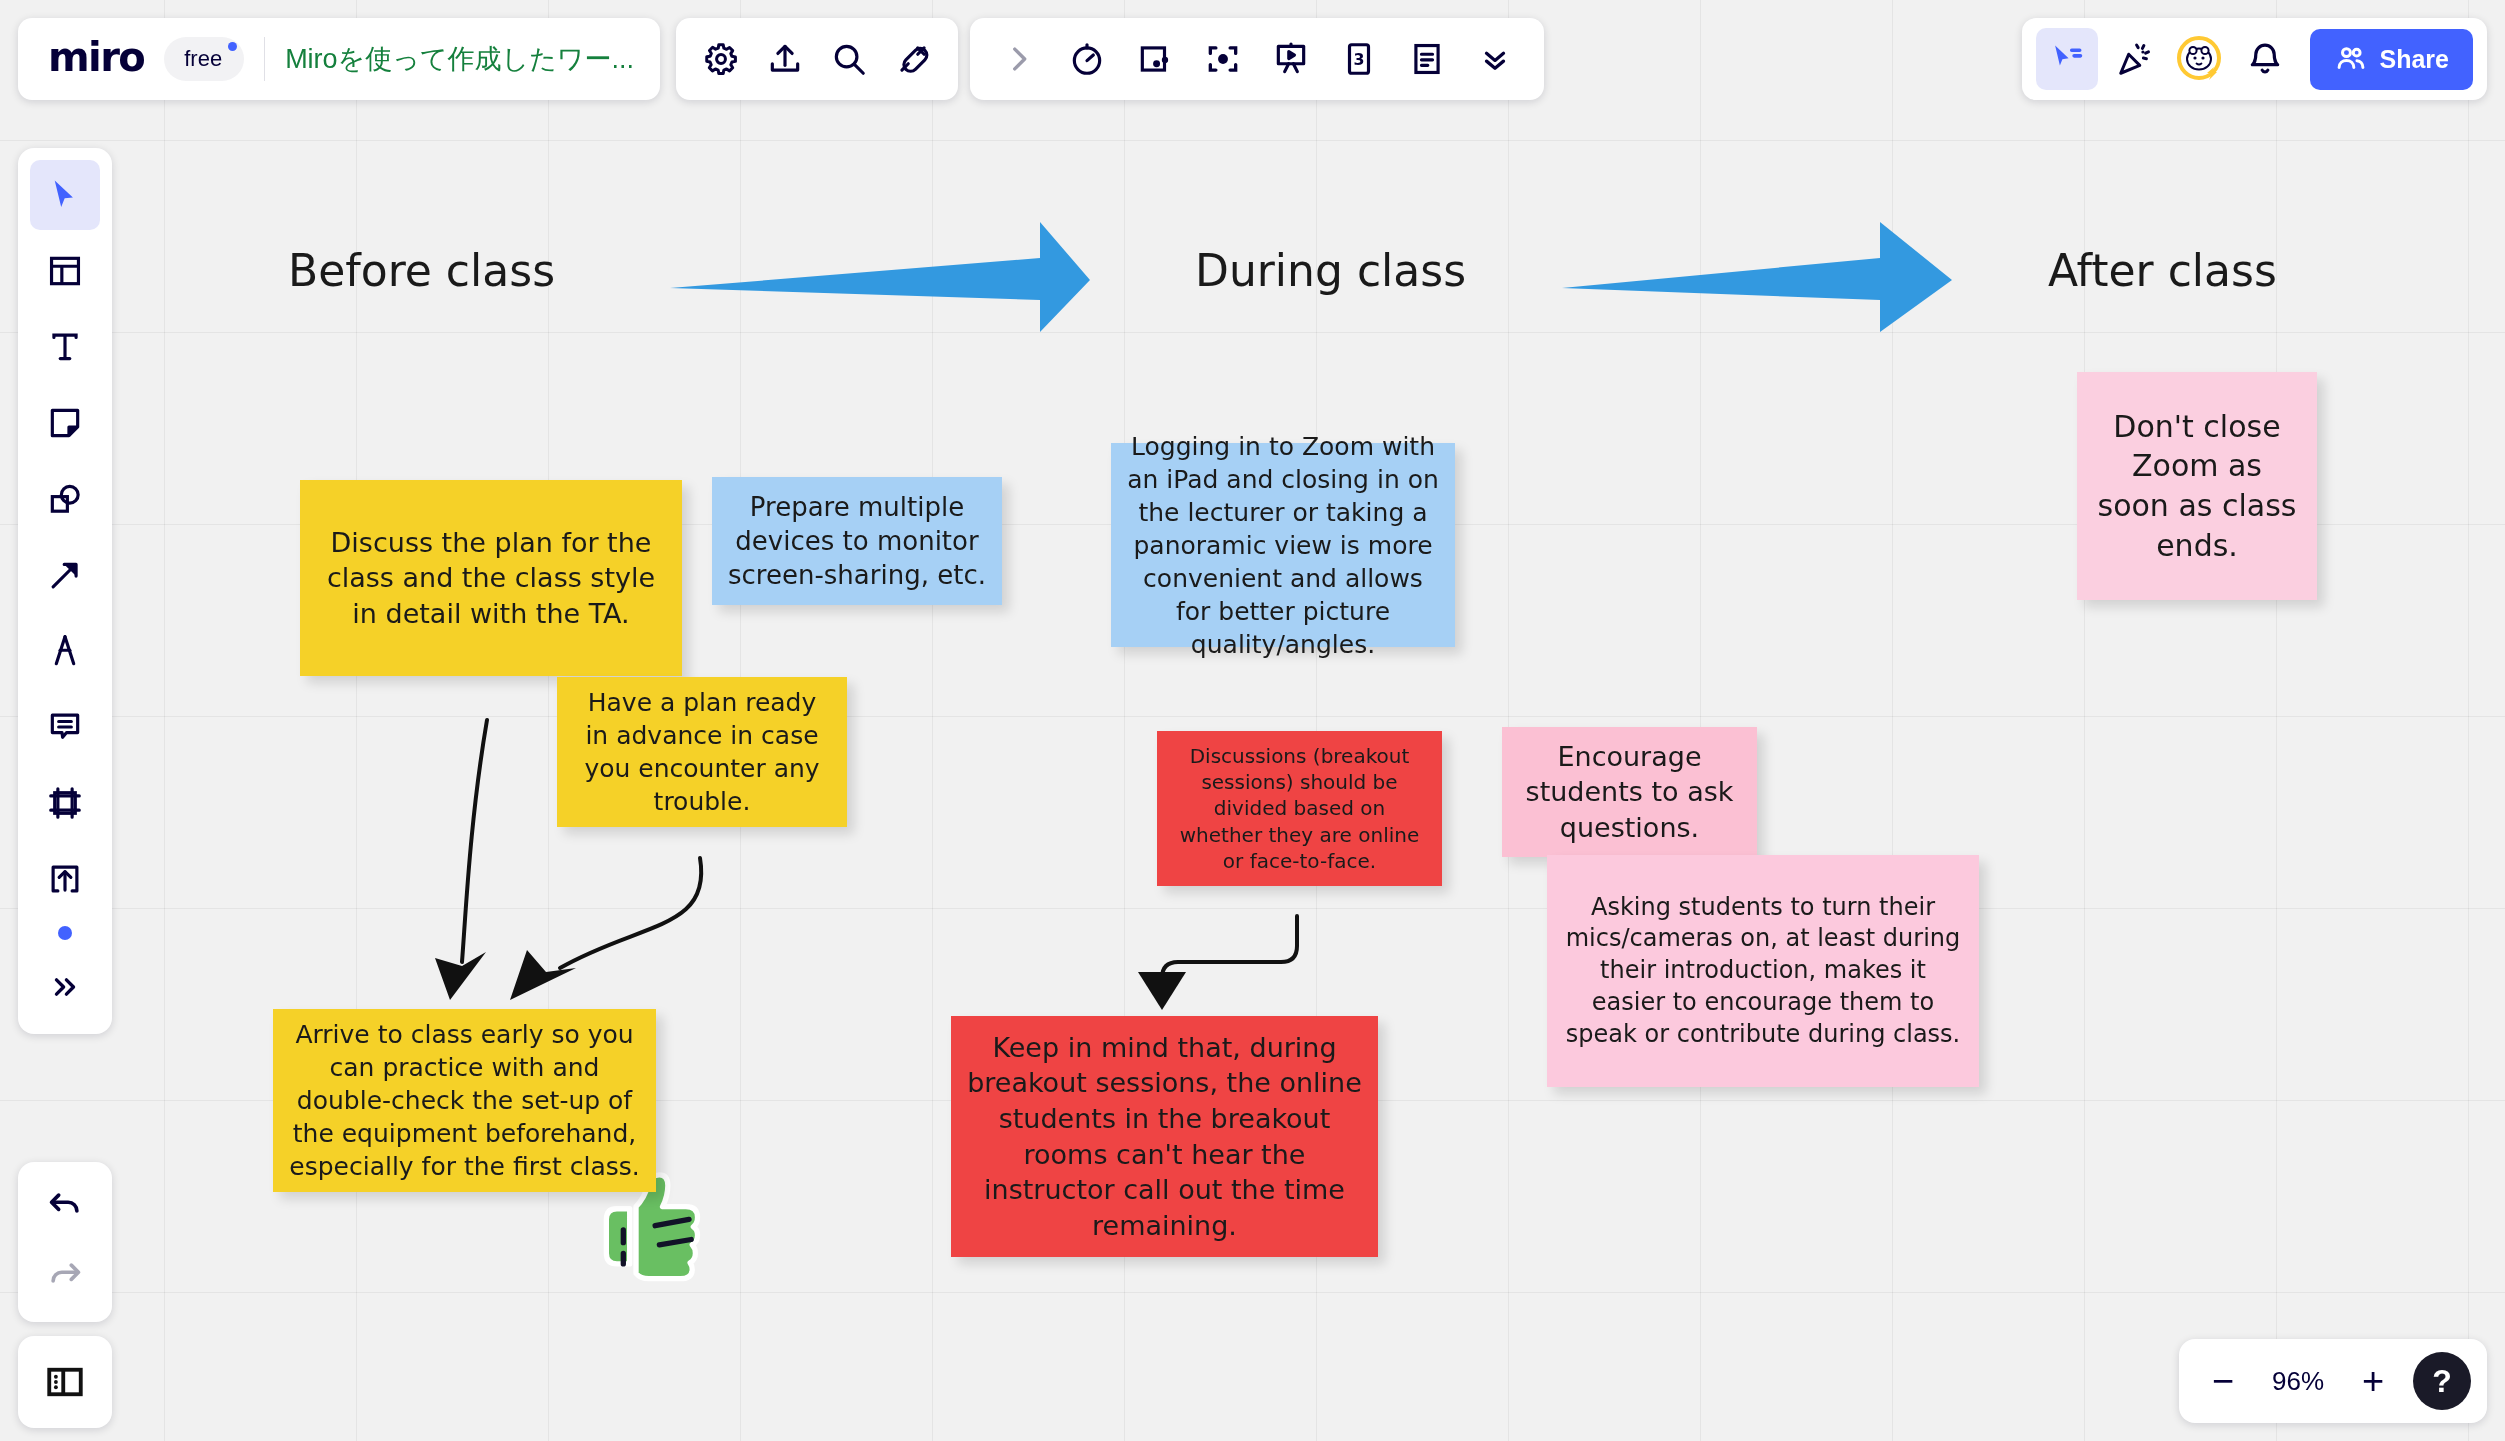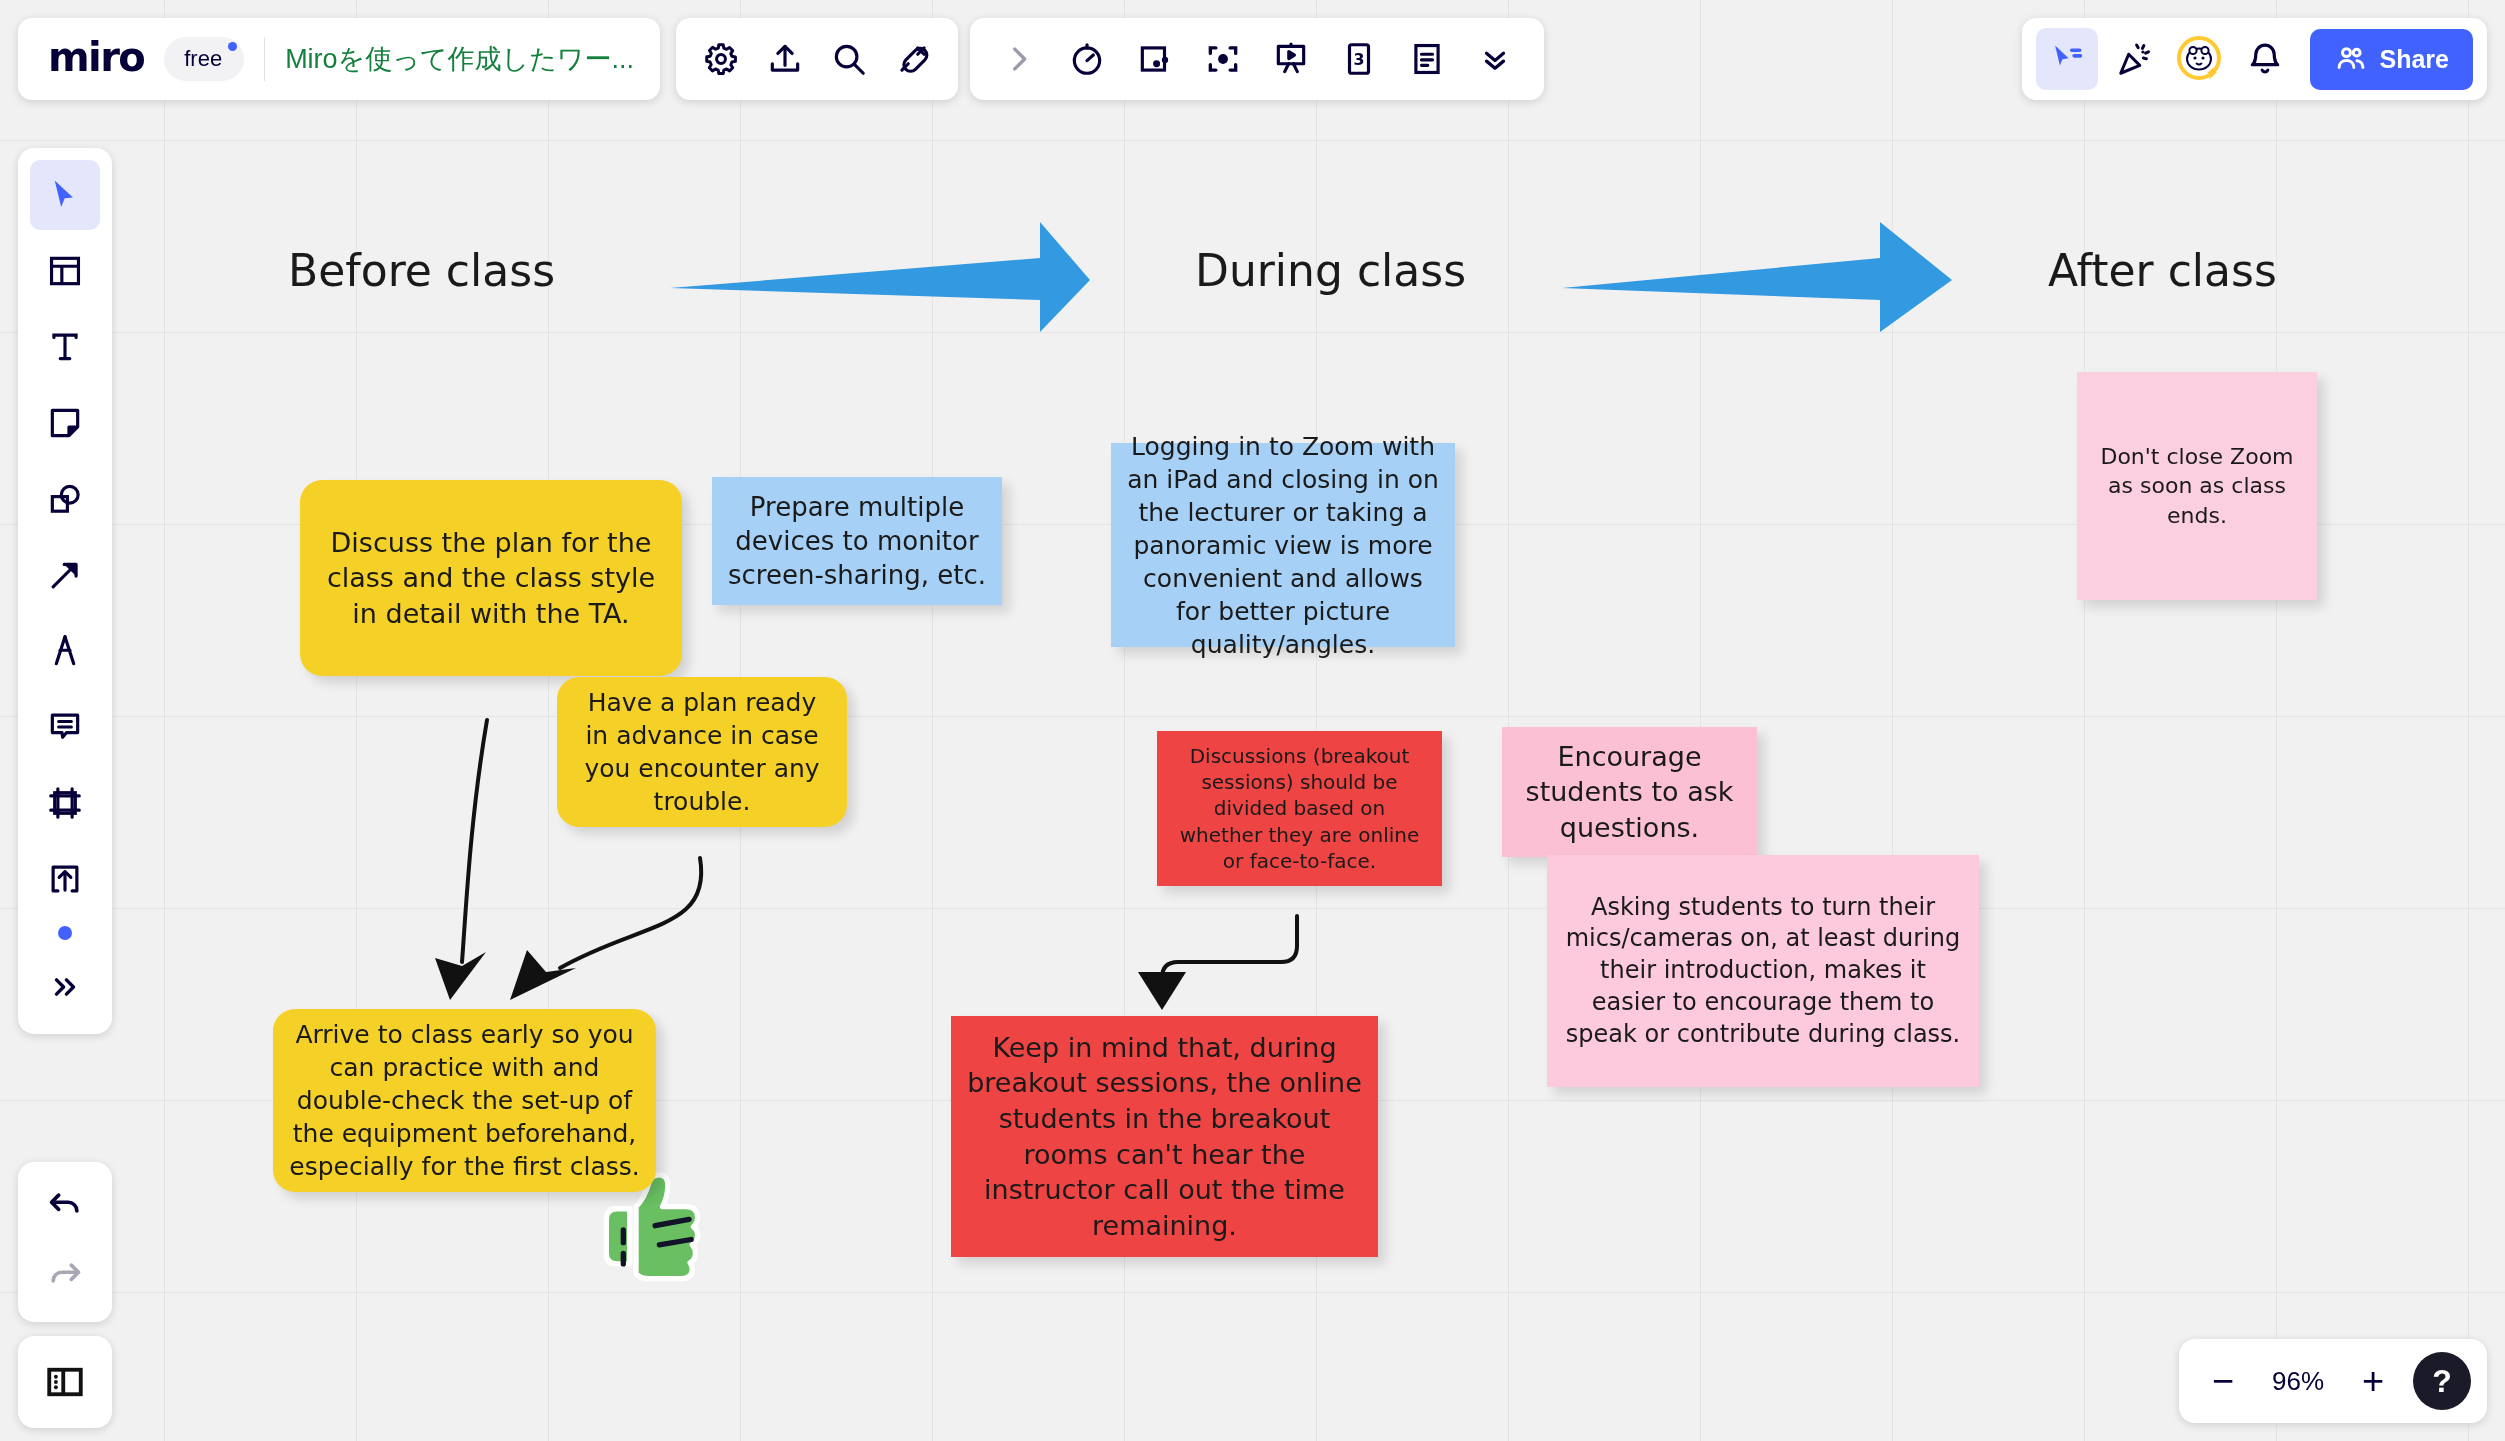--- a/index.html
+++ b/index.html
@@ -84,21 +84,21 @@
              font-weight: 700; margin-left: 8px; cursor: pointer; }
 
   
   .phase { position: absolute; font-size: 44px; color: #1a1a1a; white-space: nowrap;
            font-family: "DejaVu Sans", sans-serif; font-weight: 400; }
 
   .note { position: absolute; padding: 14px 16px; display: flex; align-items: center;
           justify-content: center; text-align: center; color: #1a1a1a;
           box-shadow: 7px 7px 11px rgba(0,0,0,.13); line-height: 1.32;
           font-family: "DejaVu Sans", sans-serif; }
-  .n-yellow { background: #f5d128; border-radius: 22px; }
+  .n-yellow { background: #f5d128; }
   .n-blue   { background: #a6d0f5; }
   .n-green  { background: #ef4444; }
   .n-pink   { background: #fbc0d3; }
   .n-pink2  { background: #fcc9dd; }
   .n-pink3  { background: #fbcfe0; }
 
   svg.overlay { position: absolute; inset: 0; width: 2505px; height: 1441px;
                 pointer-events: none; }
 </style>
 </head>
@@ -152,21 +152,21 @@
 <div class="note n-blue" style="left:1111px; top:443px; width:344px; height:204px; font-size:25px;">Logging in to Zoom with an iPad and closing in on the lecturer or taking a panoramic view is more convenient and allows for better picture quality/angles.</div>
 
 <div class="note n-green" style="left:1157px; top:731px; width:285px; height:155px; font-size:20px;">Discussions (breakout sessions)  should be divided based on whether they are online or face-to-face.</div>
 
 <div class="note n-green" style="left:951px; top:1016px; width:427px; height:241px; font-size:27px;">Keep in mind that, during breakout sessions, the online students in the breakout rooms can't hear the instructor call out the time remaining.</div>
 
 <div class="note n-pink" style="left:1502px; top:727px; width:255px; height:130px; font-size:27px;">Encourage students to ask questions.</div>
 
 <div class="note n-pink2" style="left:1547px; top:855px; width:432px; height:232px; font-size:24px;">Asking students to turn their mics/cameras on, at least during their introduction, makes it easier to encourage them to speak or contribute during class.</div>
 
-<div class="note n-pink3" style="left:2077px; top:372px; width:240px; height:228px; font-size:22px;">Don't close Zoom as soon as class ends.</div>
+<div class="note n-pink3" style="left:2077px; top:372px; width:240px; height:228px; font-size:30px;">Don't close Zoom as soon as class ends.</div>
 
 <div class="topbar">
 
   <div class="panel brand-panel">
     <div class="miro-logo">miro</div>
     <div class="plan-pill">
       <span>free</span>
       <span class="plan-dot"></span>
     </div>
     <div class="vdiv"></div>

